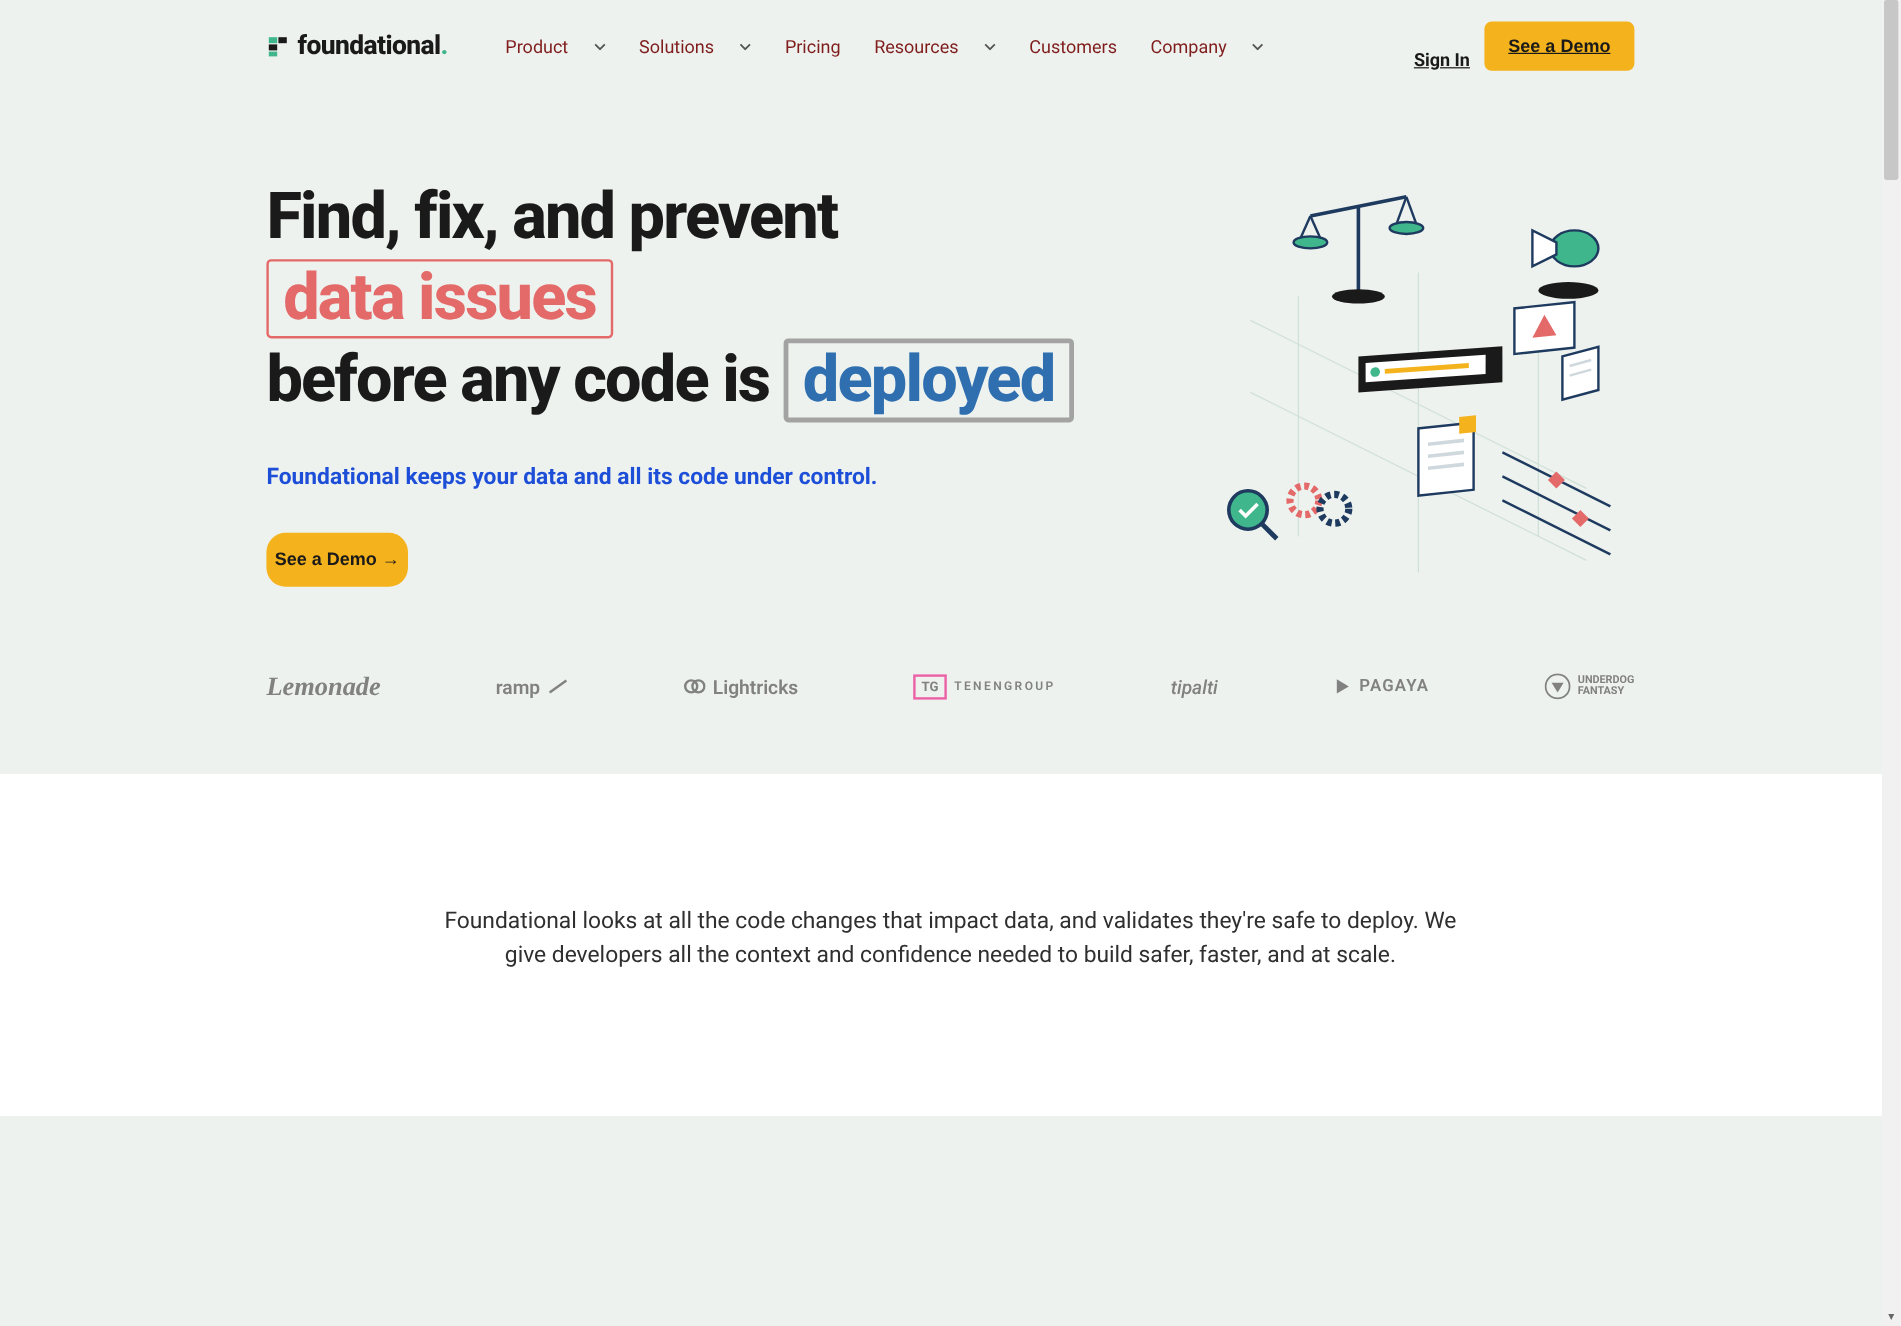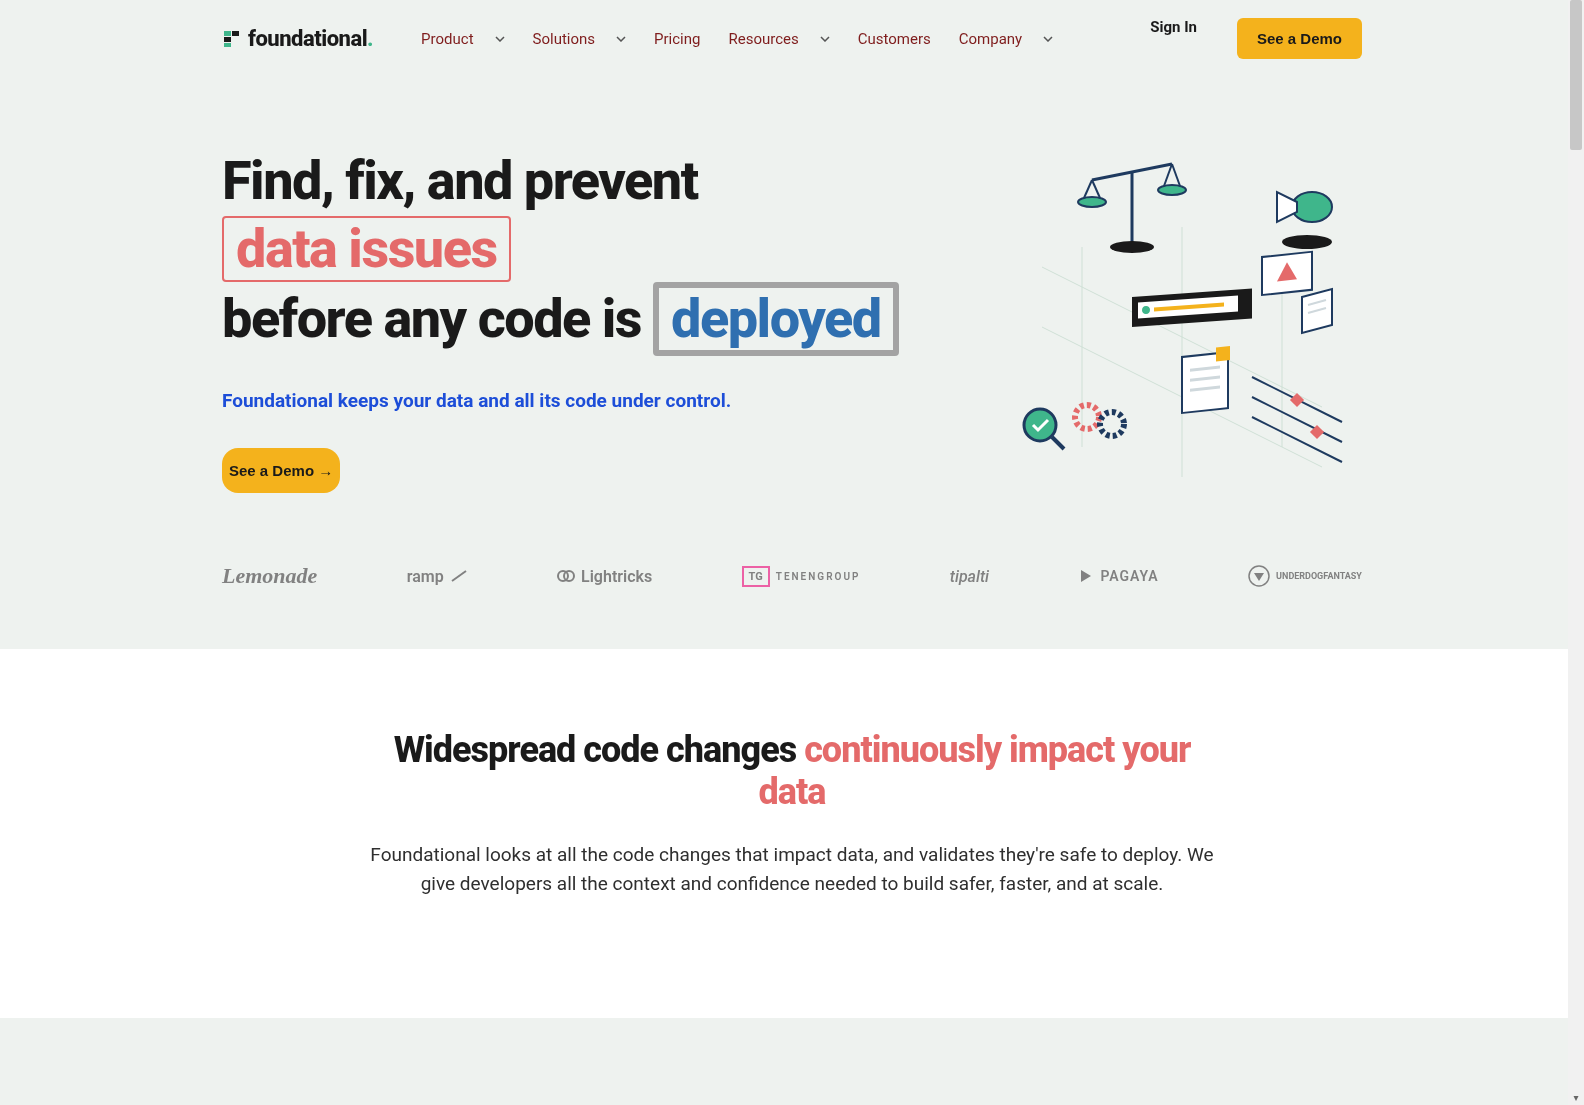--- a/index.html
+++ b/index.html
@@ -55,22 +55,23 @@
       color: #7f1d1d;
       cursor: pointer;
     }
     .chevron {
       width: 10px;
       height: 6px;
     }
     .nav-right {
       margin-left: auto;
       display: flex;
-      align-items: flex-start;
-      gap: 40px;
+      align-items: flex-end;
+      gap: 12px;
+      text-decoration: underline;
     }
     .signin {
       font-size: 15px;
       font-weight: 700;
       color: #1a1a1a;
       cursor: pointer;
     }
     .btn-primary {
       background: #f4b21c;
       color: #1a1a1a;
@@ -102,21 +103,21 @@
     .hl-pink {
       display: inline-block;
       border: 2px solid #e46a6a;
       color: #e46a6a;
       padding: 0 12px;
       border-radius: 4px;
       line-height: 1.15;
     }
     .hl-blue {
       display: inline-block;
-      border: 6px solid #a3a3a3;
+      border: 4px solid #a3a3a3;
       color: #2f6fb0;
       padding: 0 12px;
       border-radius: 4px;
       line-height: 1.15;
     }
     .hero-sub {
       margin-top: 30px;
       font-size: 19px;
       line-height: 1.6;
       max-width: 640px;
@@ -404,33 +405,30 @@
       <svg width="16" height="16" viewBox="0 0 16 16">
           <path d="M3 2 L13 8 L3 14 Z" fill="#6e6e6e"></path>
         </svg>
       <span>PAGAYA</span>
     </div>
     <div class="customer-logo">
       <svg width="22" height="22" viewBox="0 0 22 22">
           <circle cx="11" cy="11" r="10" stroke="#6e6e6e" stroke-width="1.5" fill="none"></circle>
           <path d="M6 8 L11 16 L16 8" fill="#6e6e6e"></path>
         </svg>
-      <div style="display:flex;flex-direction:row;line-height:1;">
+      <div style="display:flex;flex-direction:column;line-height:1;">
         <span class="tiny">UNDERDOG</span>
         <span class="tiny">FANTASY</span>
       </div>
     </div>
   </div>
 </div>
 
 <section class="section2">
   <div class="section2-inner">
-    <h2>
-      <span>Widespread code changes </span><span class="pink">continuously impact your data</span>
-    </h2>
     <p>Foundational looks at all the code changes that impact data, and validates they're safe to deploy. We give developers all the context and confidence needed to build safer, faster, and at scale.</p>
   </div>
 </section>
 
 <div class="scrollbar">
   <div class="scroll-arrow" style="top:0">▴</div>
   <div class="scroll-thumb"></div>
   <div class="scroll-arrow" style="bottom:0">▾</div>
 </div>
 

